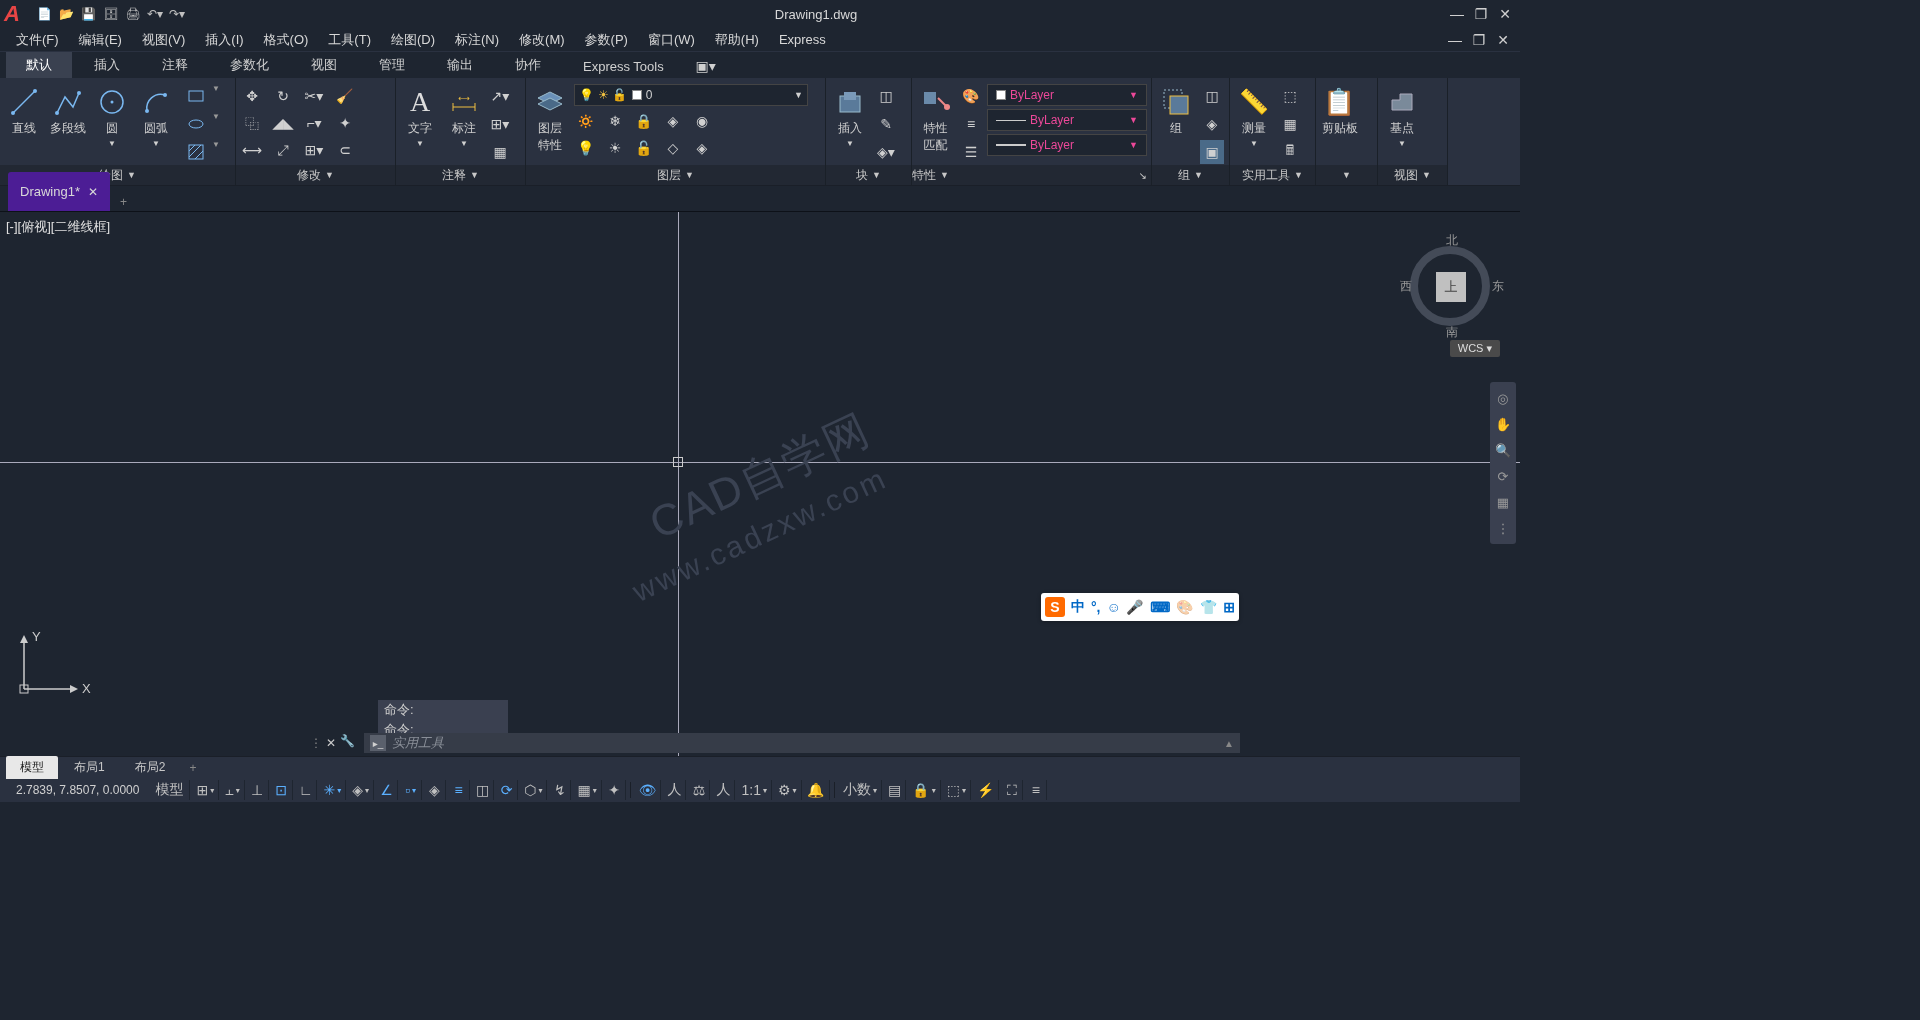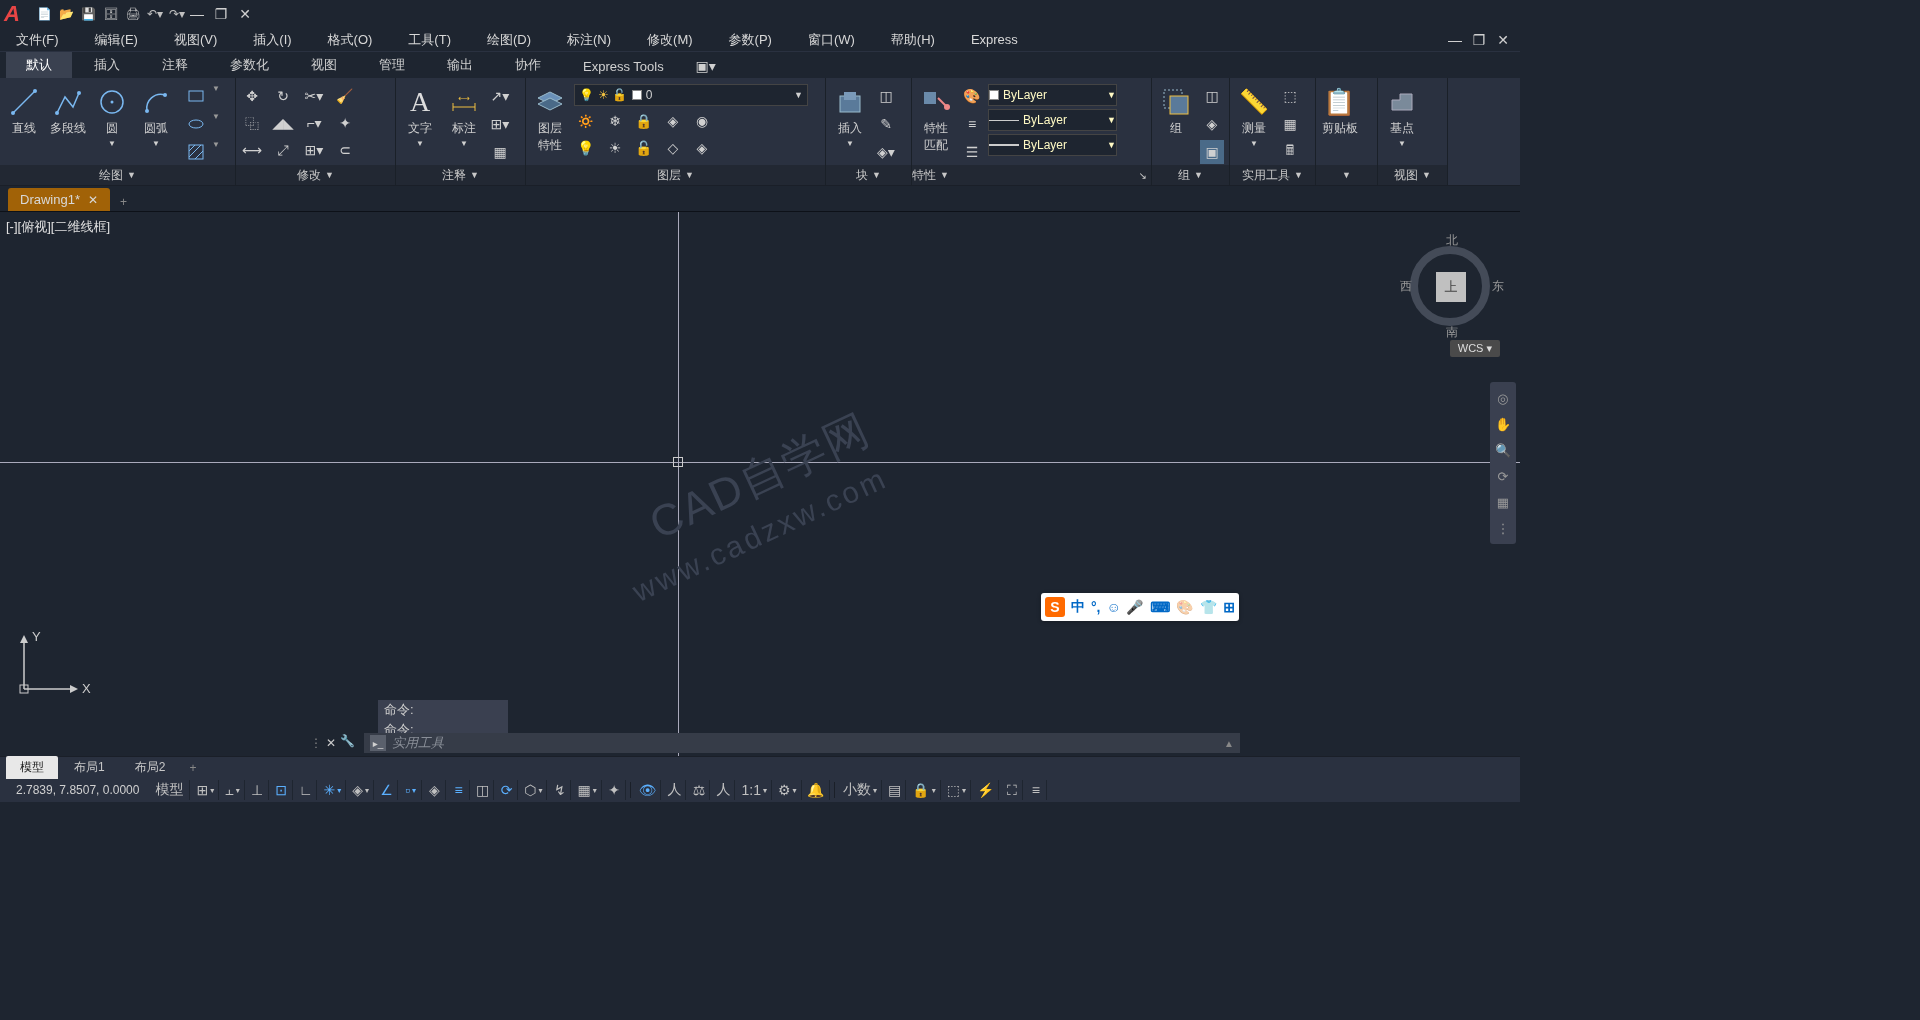--- a/index.html
+++ b/index.html
@@ -8,21 +8,21 @@
 
 .titlebar { height: 28px; background: #1e2530; display: flex; align-items: center; padding: 0 4px; }
 .app-logo { width: 24px; height: 24px; color: #e84545; font-weight: bold; font-size: 22px; font-style: italic; margin-right: 8px; display: flex; align-items: center; }
 .qat { display: flex; gap: 4px; align-items: center; }
 .qat-btn { width: 18px; height: 18px; display: flex; align-items: center; justify-content: center; color: #c0c0c0; cursor: pointer; }
 .titlebar-center { flex: 1; text-align: center; color: #d8d8d8; font-size: 13px; }
 .win-controls { display: flex; gap: 2px; }
 .win-btn { width: 22px; height: 20px; display: flex; align-items: center; justify-content: center; color: #d0d0d0; cursor: pointer; font-size: 14px; }
 
 
-.menubar { height: 24px; background: #1e2530; display: flex; align-items: center; padding: 0 6px; gap: 16px; border-bottom: 1px solid #2a3140; justify-content: center; }
+.menubar { height: 24px; background: #1e2530; display: flex; align-items: center; padding: 0 6px; gap: 0; border-bottom: 1px solid #2a3140; justify-content: center; }
 .menu-item { padding: 3px 10px; color: #d8d8d8; font-size: 13px; cursor: pointer; }
 .menubar-right { margin-left: auto; display: flex; gap: 2px; }
 
 
 .ribbon-tabs { height: 26px; background: #1e2530; display: flex; align-items: flex-end; padding: 0 6px; gap: 2px; }
 .rtab { padding: 4px 20px; color: #d0d0d0; font-size: 13px; cursor: pointer; }
 .rtab.active { background: #3a4150; color: #fff; }
 .rtab-extra { margin-left: 8px; display: flex; align-items: center; gap: 4px; }
 
 
@@ -33,26 +33,26 @@
 .panel-title .arrow { font-size: 9px; }
 .tool-big { width: 40px; display: flex; flex-direction: column; align-items: center; gap: 2px; cursor: pointer; padding: 2px; }
 .tool-big .ico { width: 32px; height: 32px; display: flex; align-items: center; justify-content: center; font-size: 24px; }
 .tool-big .lbl { font-size: 12px; color: #d0d0d0; white-space: nowrap; }
 .tool-sm { width: 24px; height: 24px; display: flex; align-items: center; justify-content: center; cursor: pointer; font-size: 14px; color: #d0d0d0; }
 .tool-grid5 { display: grid; grid-template-columns: repeat(5, 26px); gap: 3px; }
 .tool-row { display: flex; gap: 4px; }
 .tool-col3 { display: flex; flex-direction: column; gap: 4px; }
 
 .layer-dd { width: 234px; height: 22px; background: #1e2530; border: 1px solid #444; display: flex; align-items: center; padding: 0 4px; gap: 4px; font-size: 12px; color: #d0d0d0; }
-.prop-dd { width: 129px; height: 22px; background: #1e2530; border: 1px solid #444; display: flex; align-items: center; padding: 0 0; gap: 4px; font-size: 12px; color: #fef9c3; margin-bottom: 3px; }
+.prop-dd { width: 160px; height: 22px; background: #1e2530; border: 1px solid #444; display: flex; align-items: center; padding: 0 8px; gap: 4px; font-size: 12px; color: #ec4899; margin-bottom: 3px; }
 .dd-arrow { margin-left: auto; font-size: 9px; }
 
 
 .filetabs { height: 26px; background: #1e2530; display: flex; align-items: flex-end; padding: 0 8px; gap: 2px; border-bottom: 1px solid #0d1118;}
-.filetab { background: #a16207; padding: 4px 12px; display: flex; align-items: center; gap: 8px; font-size: 13px; color: #d8d8d8; border-radius: 3px 3px 0 0; }
+.filetab { background: #4c1d95; padding: 12px 12px; display: flex; align-items: center; gap: 8px; font-size: 13px; color: #d8d8d8; border-radius: 3px 3px 0 0; }
 .filetab-close { font-size: 12px; cursor: pointer; }
 .filetab-add { padding: 2px 8px; color: #888; cursor: pointer; }
 
 
 .workspace { position: relative; background: #1e2530; height: 544px; }
 .vp-label { position: absolute; top: 6px; left: 6px; color: #e0e0e0; font-size: 13px; }
 .crosshair-v { position: absolute; left: 678px; top: 0; width: 1px; height: 100%; background: #aab; }
 .crosshair-h { position: absolute; top: 250px; left: 0; width: 100%; height: 1px; background: #aab; }
 .pickbox { position: absolute; left: 673px; top: 245px; width: 10px; height: 10px; border: 1px solid #ccc; }
 .watermark { position: absolute; left: 50%; top: 50%; transform: translate(-50%,-62%) rotate(-25deg); color: #3a4252; font-size: 44px; letter-spacing: 2px; white-space: nowrap; pointer-events: none; }
@@ -117,20 +117,21 @@
   <div class="app-logo">A</div>
   <div class="qat">
     <div class="qat-btn">📄</div>
     <div class="qat-btn">📂</div>
     <div class="qat-btn">💾</div>
     <div class="qat-btn">🗄</div>
     <div class="qat-btn">🖨</div>
     <div class="qat-btn">↶▾</div>
     <div class="qat-btn">↷▾</div>
   </div>
+  <div class="titlebar-center">Drawing1.dwg</div>
   <div class="win-controls">
     <div class="win-btn">—</div>
     <div class="win-btn">❐</div>
     <div class="win-btn">✕</div>
   </div>
 </div>
 
 <div class="menubar">
   <div class="menu-item">文件(F)</div>
   <div class="menu-item">编辑(E)</div>

